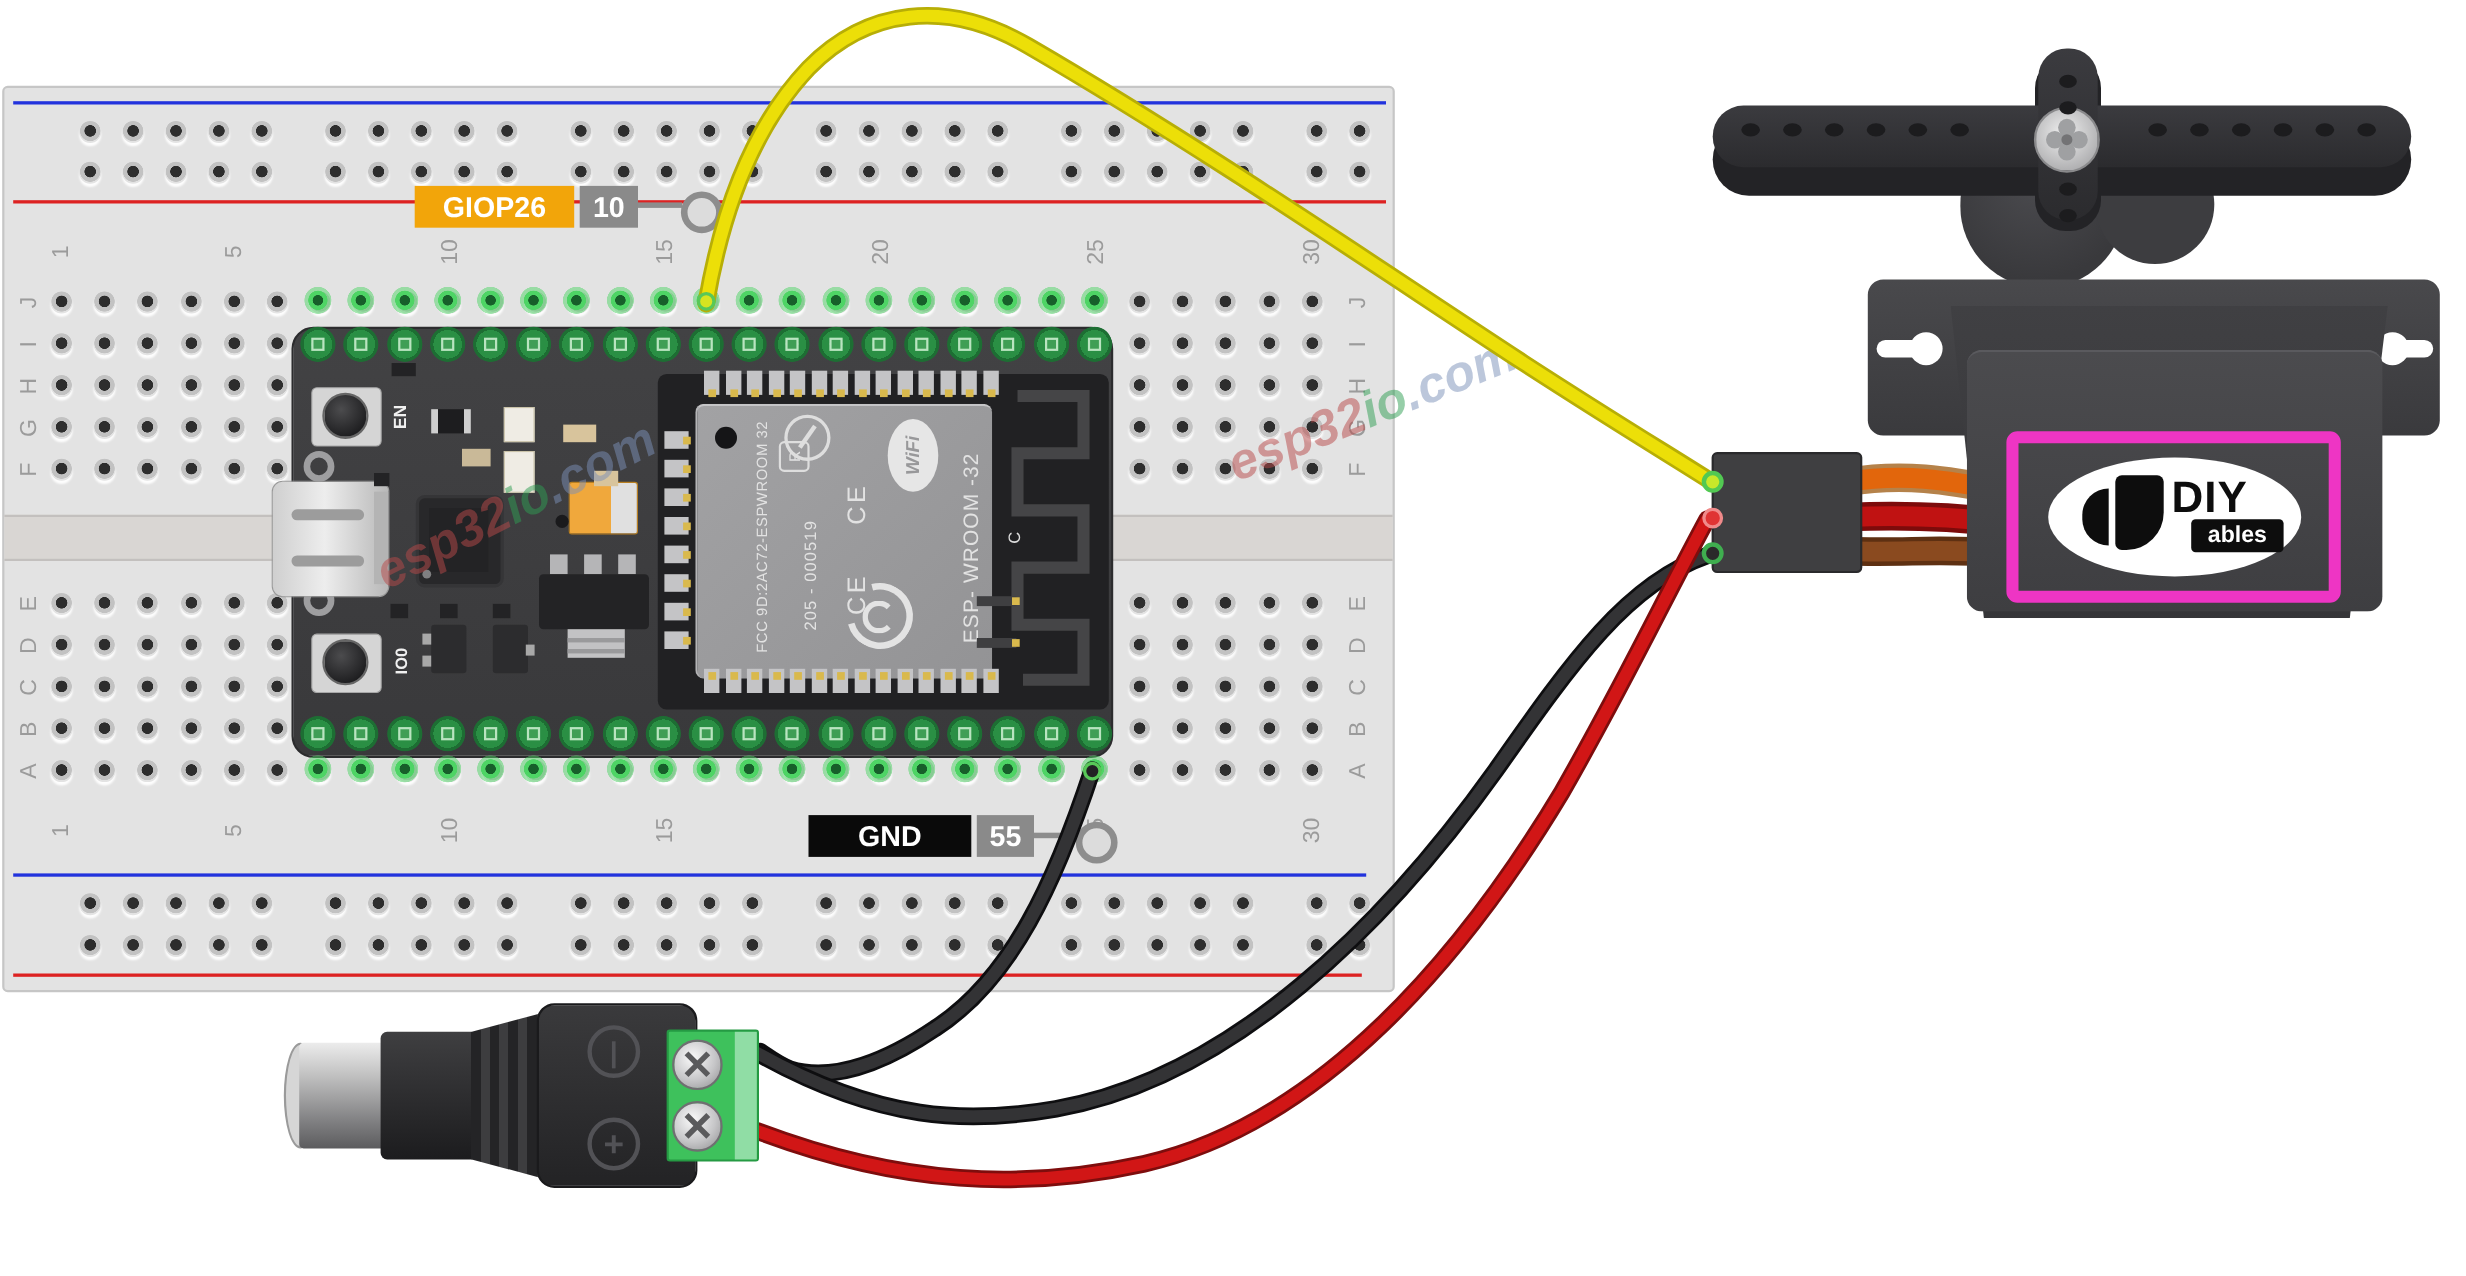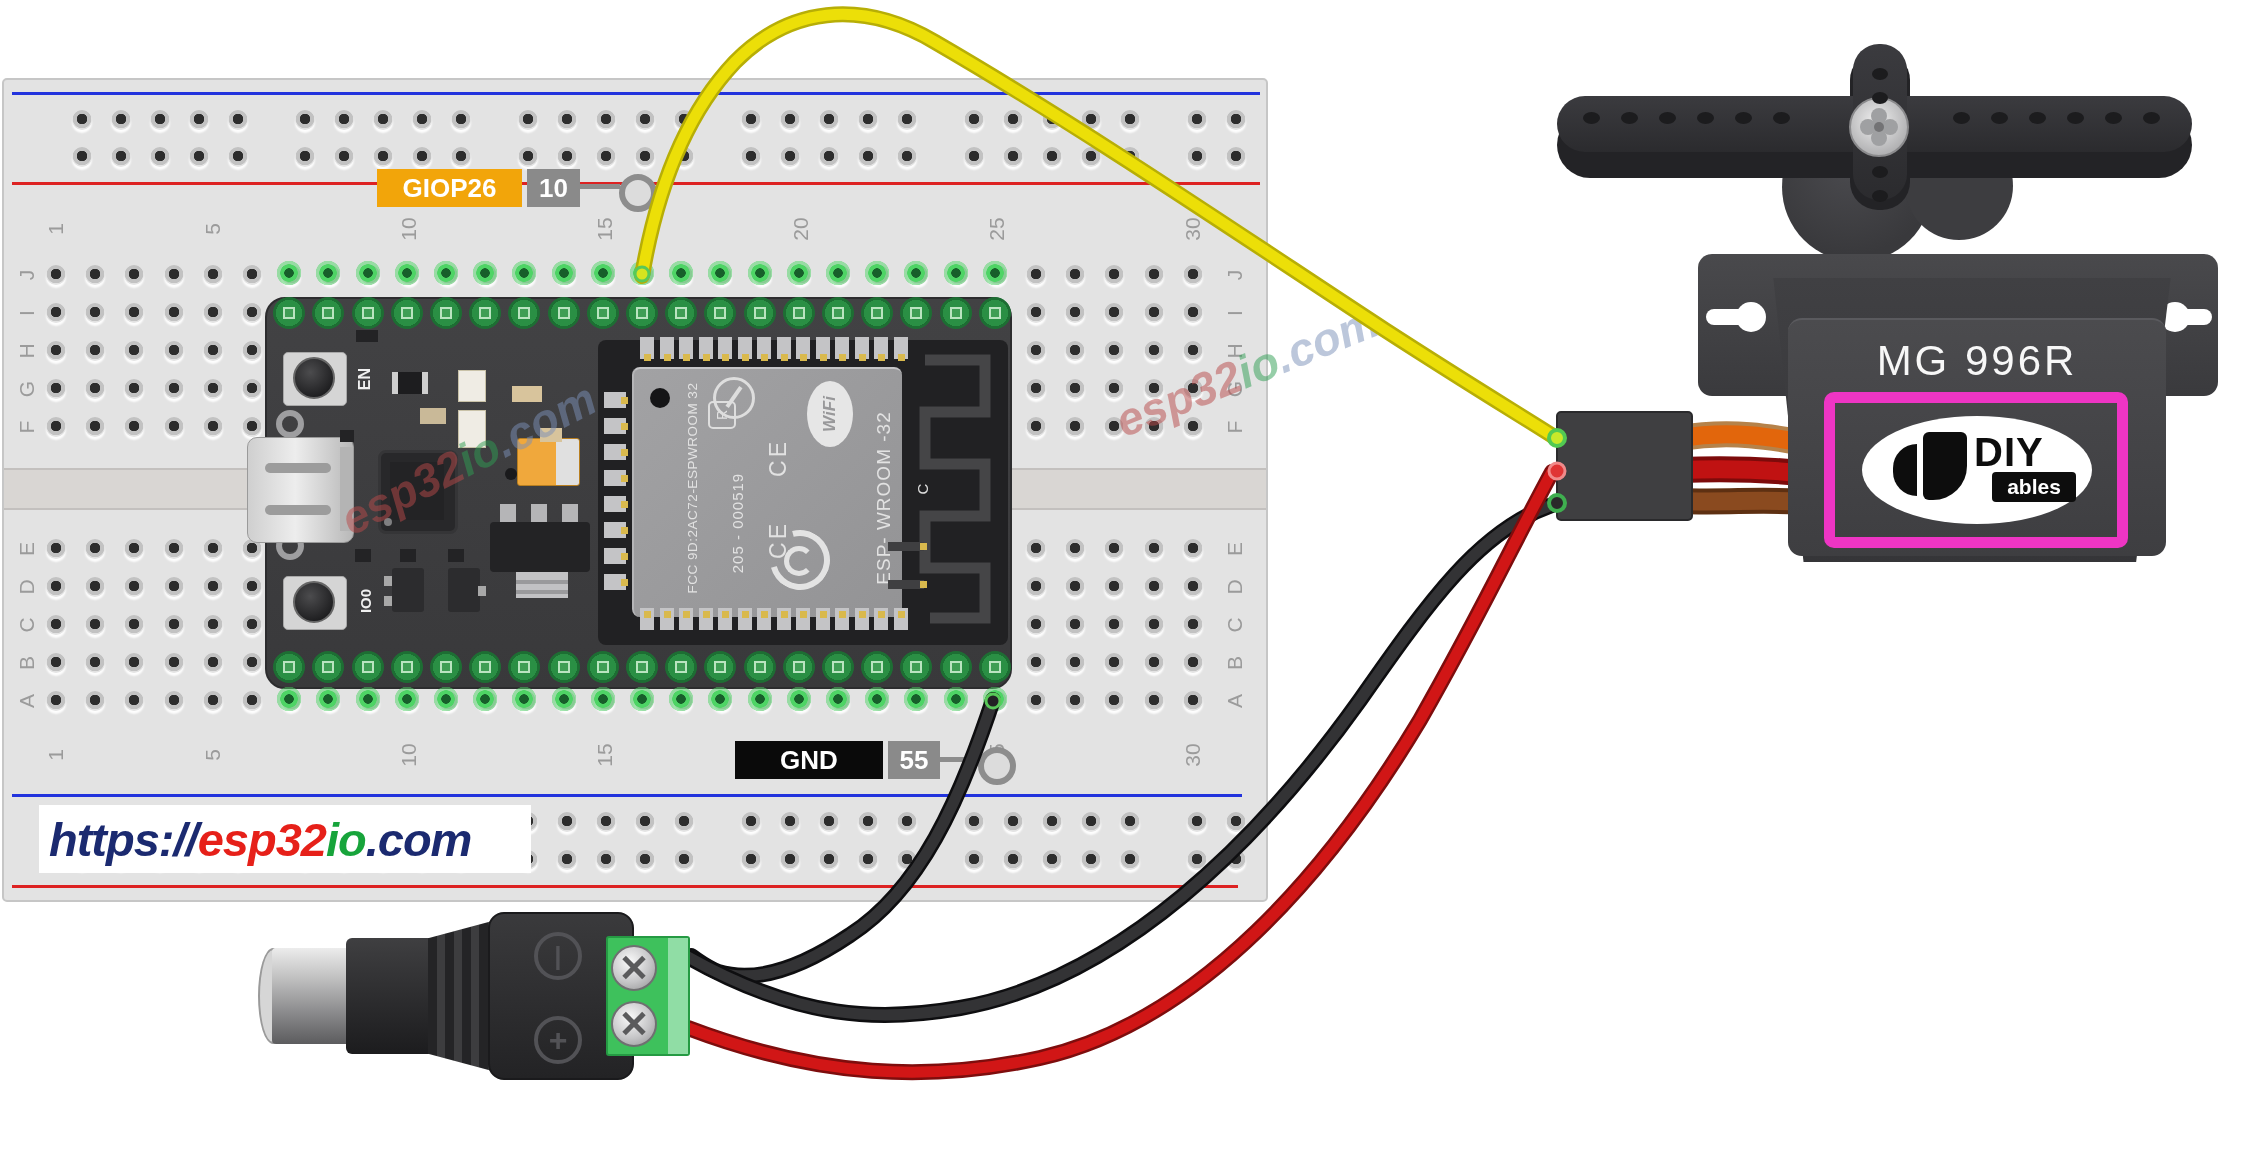--- a/index.html
+++ b/index.html
@@ -602,26 +602,20 @@
   <div class="pinlabel" style="left:377px;top:169px;width:145px;background:#f2a50a;">GIOP26</div>
   <div class="pinlabel" style="left:527px;top:169px;width:53px;background:#8a8a8a;">10</div>
   <div class="connline" style="left:580px;top:184px;width:40px;"></div>
   <div class="ring" style="left:619px;top:174px;"></div>
 
   <div class="pinlabel" style="left:735px;top:741px;width:148px;background:#0a0a0a;">GND</div>
   <div class="pinlabel" style="left:888px;top:741px;width:52px;background:#8a8a8a;">55</div>
   <div class="connline" style="left:940px;top:757px;width:38px;"></div>
   <div class="ring" style="left:978px;top:747px;"></div>
 
-  <div id="url-banner">
-    <span style="color:#1b2a70;">https://</span>
-      <span style="color:#e62019;">esp32</span>
-      <span style="color:#17a43b;">io</span>
-      <span style="color:#1b2a70;">.com</span>
-  </div>
 
   <div class="wm" style="left:332px;top:498px;transform:rotate(-27deg);">
     <span style="color:#b94a4a;">esp32</span><span style="color:#2f9e53;">io</span><span style="color:#7b90b8;">.com</span>
   </div>
   <div class="wm" style="left:1108px;top:398px;transform:rotate(-22deg);">
     <span style="color:#b94a4a;">esp32</span><span style="color:#2f9e53;">io</span><span style="color:#7b90b8;">.com</span>
   </div>
 
   <svg id="wires" width="2242" height="1160" viewBox="0 0 2242 1160">
 
@@ -667,21 +661,20 @@
   <div class="servo-part" style="left:1874px;top:122px;width:10px;height:10px;border-radius:50%;background:#737375;"></div>
 
   <div class="servo-part" style="left:1698px;top:254px;width:520px;height:142px;border-radius:14px;background:linear-gradient(180deg,#49494c,#3a3a3d);"></div>
   <div class="servo-part" style="left:1736px;top:302px;width:30px;height:30px;border-radius:50%;background:#ffffff;"></div>
   <div class="servo-part" style="left:1706px;top:309px;width:40px;height:16px;border-radius:8px;background:#ffffff;"></div>
   <div class="servo-part" style="left:2160px;top:302px;width:30px;height:30px;border-radius:50%;background:#ffffff;"></div>
   <div class="servo-part" style="left:2172px;top:309px;width:40px;height:16px;border-radius:8px;background:#ffffff;"></div>
 
   <div class="servo-part" style="left:1756px;top:278px;width:432px;height:284px;background:linear-gradient(180deg,#404043,#353538);clip-path:polygon(4% 0,96% 0,88% 100%,11% 100%);"></div>
   <div class="servo-part" id="servo-plate" style="left:1788px;top:318px;width:378px;height:238px;"></div>
-  <div class="servo-part" id="servo-model" style="left:1818px;top:332px;width:318px;height:58px;">MG 996R</div>
   <div class="servo-part" id="servo-frame" style="left:1824px;top:392px;width:304px;height:156px;"></div>
   <div class="servo-part" id="servo-ellipse" style="left:1862px;top:416px;width:230px;height:108px;"></div>
 
   <div class="servo-part" style="left:1893px;top:444px;width:24px;height:52px;border-radius:52px 0 0 52px;background:#0d0d0d;"></div>
   <div class="servo-part" style="left:1923px;top:432px;width:44px;height:68px;border-radius:6px 6px 34px 6px;background:#0d0d0d;"></div>
   <div class="servo-part" style="left:1974px;top:430px;font-size:40px;font-weight:800;color:#0d0d0d;letter-spacing:1px;">DIY</div>
   <div class="servo-part" style="left:1992px;top:472px;width:84px;height:30px;background:#0d0d0d;border-radius:4px;display:flex;align-items:center;justify-content:center;color:#ffffff;font-size:21px;font-weight:bold;">ables</div>
 
   <div class="pa" style="left:258px;top:948px;width:30px;height:96px;border-radius:50%;background:#d6d6d6;border:2px solid #9a9a9a;box-sizing:border-box;"></div>
   <div class="pa" style="left:272px;top:948px;width:96px;height:96px;border-radius:4px;background:linear-gradient(180deg,#ececec,#c2c2c2 30%,#7f7f81 75%,#5c5c5e);"></div>

